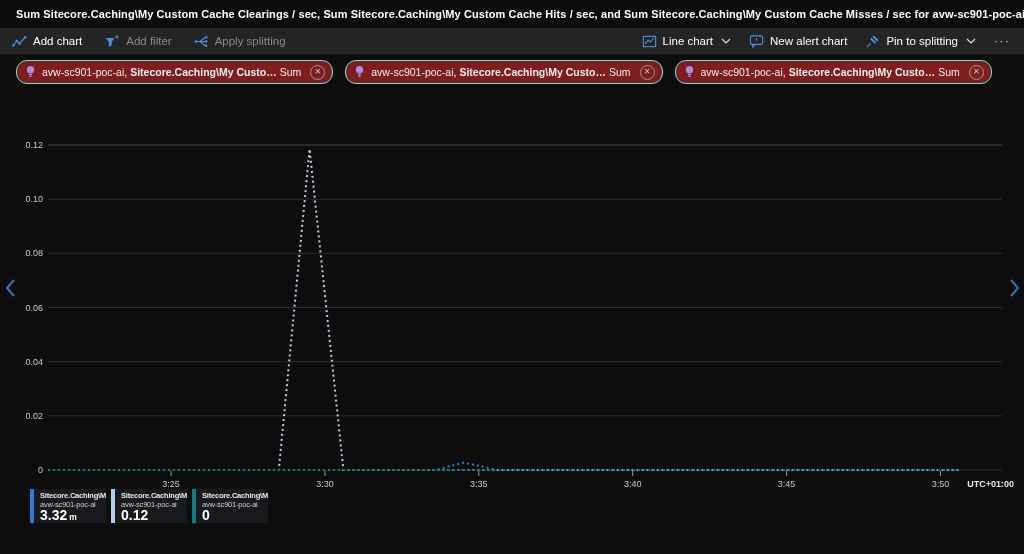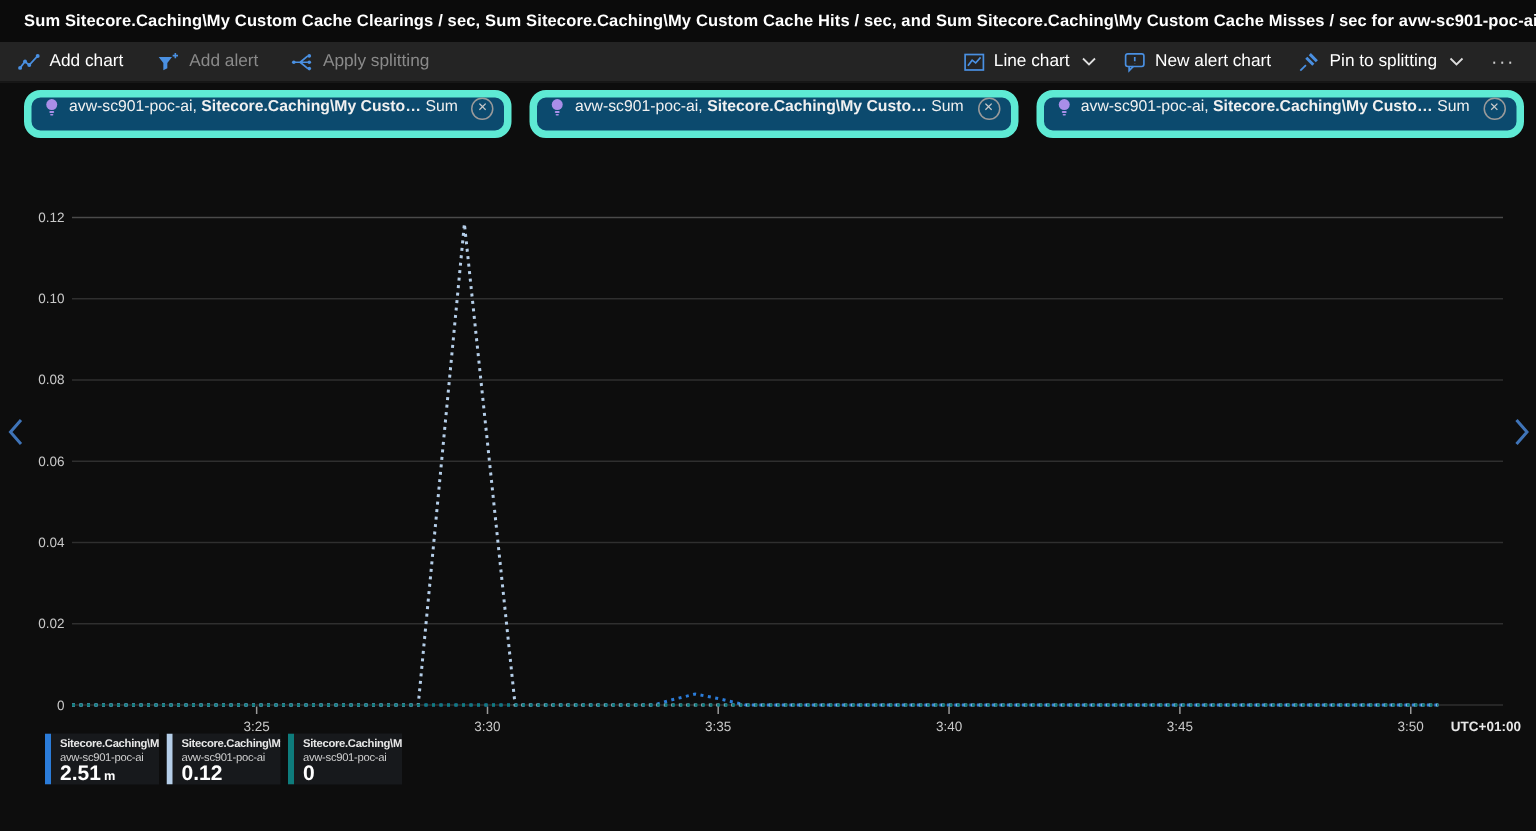--- a/index.html
+++ b/index.html
@@ -16,22 +16,22 @@
     border-bottom:1px solid #161616;display:flex;align-items:center;padding:0 12px;}
   .tb-left{display:flex;align-items:center;gap:22px;}
   .tb-right{margin-left:auto;display:flex;align-items:center;gap:18px;padding-right:2px;padding-left:14px;}
   .tb-btn{display:flex;align-items:center;gap:6px;font-size:11.5px;color:#ffffff;cursor:pointer;}
   .tb-btn.disabled{color:#8a8a8a;cursor:default;}
   .tb-btn .icon{display:inline-flex;color:#4a90e2;}
   .tb-btn .chev{display:inline-flex;color:#dddddd;margin-left:2px;}
   .tb-more{font-size:13px;color:#cccccc;letter-spacing:1px;cursor:pointer;line-height:10px;}
   
   .pills{position:absolute;left:16px;top:60px;display:flex;gap:12px;}
-  .pill{height:22px;display:flex;align-items:flex-start;gap:6px;padding:0 7px 0 8px;
-    border:5px solid #5eead4;border-radius:11px;background:#0c4a6e;white-space:nowrap;cursor:pointer;}
+  .pill{height:22px;display:flex;align-items:center;gap:6px;padding:0 7px 0 8px;
+    border:1px solid #5eead4;border-radius:11px;background:#7f1d1d;white-space:nowrap;cursor:pointer;}
   .pill .bulb{display:inline-flex;color:#a98ee8;}
   .pill-text{font-size:10.5px;color:#f0f0f0;}
   .pill-text span{margin-right:3px;}
   .pill-text b{margin-right:3px;font-weight:bold;}
   .pill-close{width:13px;height:13px;border:1px solid #9a9a9a;border-radius:50%;color:#cccccc;
     font-size:8px;line-height:11px;text-align:center;cursor:pointer;}
   
   .chev-nav{position:absolute;top:277px;width:16px;height:22px;display:flex;align-items:center;
     justify-content:center;color:#3f74b8;cursor:pointer;}
   .chev-nav.left{left:2px;} .chev-nav.right{right:2px;}
@@ -102,21 +102,21 @@
         </span>
         <span>Add chart</span>
       </div>
       <div class="tb-btn disabled">
         <span class="icon">
           <svg width="16" height="15" viewBox="0 0 18 16" fill="currentColor" stroke="currentColor">
             <path d="M2,4 L12,4 L8.5,8.5 L8.5,12.5 L5.5,14 L5.5,8.5 Z" stroke="none"></path>
             <path d="M14.5,1 L14.5,5 M12.5,3 L16.5,3" fill="none" stroke-width="1.2"></path>
           </svg>
         </span>
-        <span>Add alert</span>
+        <span>Add filter</span>
       </div>
       <div class="tb-btn disabled">
         <span class="icon">
           <svg width="15" height="15" viewBox="0 0 16 16" stroke="currentColor" fill="currentColor" stroke-width="1.2">
             <path d="M2,8 L6.5,8 M6.5,8 L12,3.5 M6.5,8 L12,8 M6.5,8 L12,12.5" fill="none"></path>
             <circle cx="2" cy="8" r="1.3" stroke="none"></circle>
               <circle cx="13" cy="3.5" r="1.3" stroke="none"></circle>
             <circle cx="13" cy="8" r="1.3" stroke="none"></circle>
               <circle cx="13" cy="12.5" r="1.3" stroke="none"></circle>
           </svg>
@@ -215,21 +215,21 @@
       </svg>
   </div>
 
   <div class="legend">
     <div class="lcard">
       <div class="lbar" style="background: rgb(43, 124, 217);"></div>
       <div class="lbody">
         <div class="lname">Sitecore.Caching\My …</div>
         <div class="lres">avw-sc901-poc-ai</div>
         <div class="lval">
-            <span>2.51</span>
+            <span>3.32</span>
             <span class="lunit">m</span>
           </div>
       </div>
     </div>
     <div class="lcard">
       <div class="lbar" style="background: rgb(181, 206, 232);"></div>
       <div class="lbody">
         <div class="lname">Sitecore.Caching\My …</div>
         <div class="lres">avw-sc901-poc-ai</div>
         <div class="lval">

